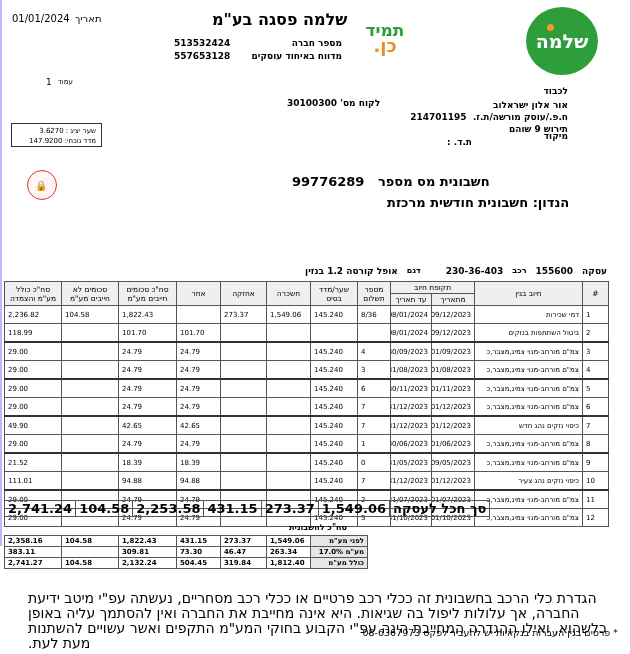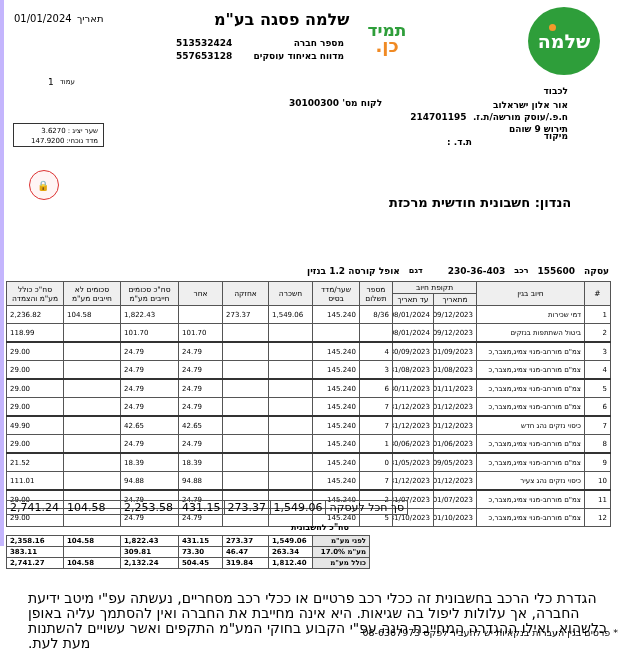--- a/index.html
+++ b/index.html
@@ -1,19 +1,19 @@
 <!DOCTYPE html>
 <html><head>
   <meta charset="utf-8">
   <style>
     html, body { margin: 0; padding: 0; background: #ffffff; }
     body { width: 630px; height: 654px; position: relative; overflow: hidden;
            font-family: "DejaVu Sans", sans-serif; color: #000; }
     .page { position: absolute; left: 0; top: 0; width: 630px; height: 546px;
-            border-left: 4px solid #c4b5fd; box-sizing: border-box; }
+            border-left: 2px solid #c4b5fd; box-sizing: border-box; }
     .abs { position: absolute; }
     .rtl { direction: rtl; }
 
     
     .date-val { left: 10px; top: 13px; font-size: 10px; }
     .date-lbl { left: 73px; top: 13px; font-size: 10px; }
     .company { left: 210px; top: 10px; font-size: 16px; font-weight: bold; }
     .co-row { font-size: 9px; font-weight: bold; }
     .co-lbl { position: absolute; right: 0; }
     .co-val { position: absolute; left: 0; }
@@ -60,26 +60,26 @@
 
     
     table { border-collapse: collapse; position: absolute; table-layout: fixed; }
     td, th { border: 1px solid #555; padding: 0 3px; font-size: 7px; height: 15px;
              white-space: nowrap; overflow: hidden; }
     th { background: #efefef; font-weight: normal; text-align: center; font-size: 7.5px; line-height: 9px; }
     .main { left: 2px; top: 281px; width: 604px; direction: rtl; }
     .main td { height: 17px; }
     .num { text-align: left; }
     .txt { text-align: right; }
-    .ctr { text-align: right; }
+    .ctr { text-align: left; }
     .main tr.thick td { border-bottom: 2px solid #333; }
     .main tr:last-child td { border-bottom: 1px solid #555; }
 
     .tot { left: 2px; top: 500px; direction: rtl; }
-    .tot td { font-weight: normal; height: 12px; font-size: 11px; border-radius: 6px; }
+    .tot td { font-weight: bold; height: 12px; font-size: 13px; border-radius: 6px; }
     .sum-lbl { left: 285px; top: 523px; font-size: 8px; font-weight: bold; width: 60px; text-align: right; }
     .sums { left: 2px; top: 535px; direction: rtl; }
     .sums td { font-weight: bold; height: 10px; font-size: 7px; }
     .sums td.lbl { background: #e6e6e6; text-align: right; }
 
     .charge { left: 255px; top: 574px; font-size: 13px; font-weight: bold; text-decoration: underline; }
     .disclaimer { right: 12px; top: 591px; width: 590px; font-size: 14px; line-height: 15px;
                   text-align: left; direction: rtl; }
     .fax { right: 12px; top: 627px; font-size: 9.5px; direction: rtl; }
   </style>
@@ -132,20 +132,24 @@
   <div class="abs cust addr rtl">תירוש 9 שוהם</div>
   <div class="abs cust mikud rtl">מיקוד</div>
   <div class="abs cust td rtl">ת.ד. :</div>
   <div class="abs cust-no rtl">
     <span>לקוח מס'</span>
     <span>30100300</span>
   </div>
 
   <div class="abs stamp">🔒</div>
 
+  <div class="abs invoice-title rtl">
+    <span>חשבונית מס מספר</span>&nbsp;&nbsp;
+    <span>99776289</span>
+  </div>
   <div class="abs subject rtl">הנדון: חשבונית חודשית מרכזת</div>
 
   <div class="abs deal">
     <span>עסקה</span>
     <span>155600</span>
     <span class="sm">רכב</span>
     <span>230-36-403</span>
     <span class="sm" style="margin-right:16px">דגם</span>
     <span>אופל קורסה 1.2 בנזין</span>
   </div>

